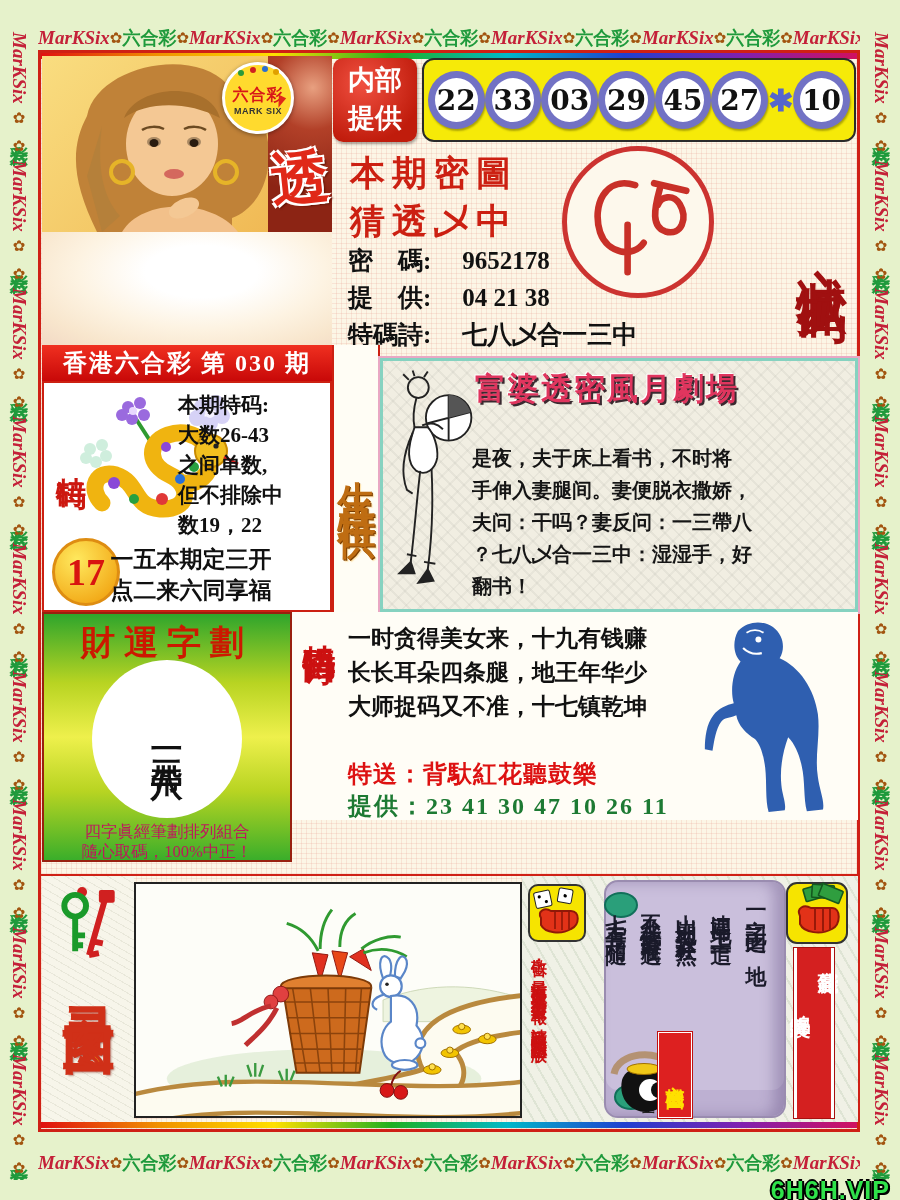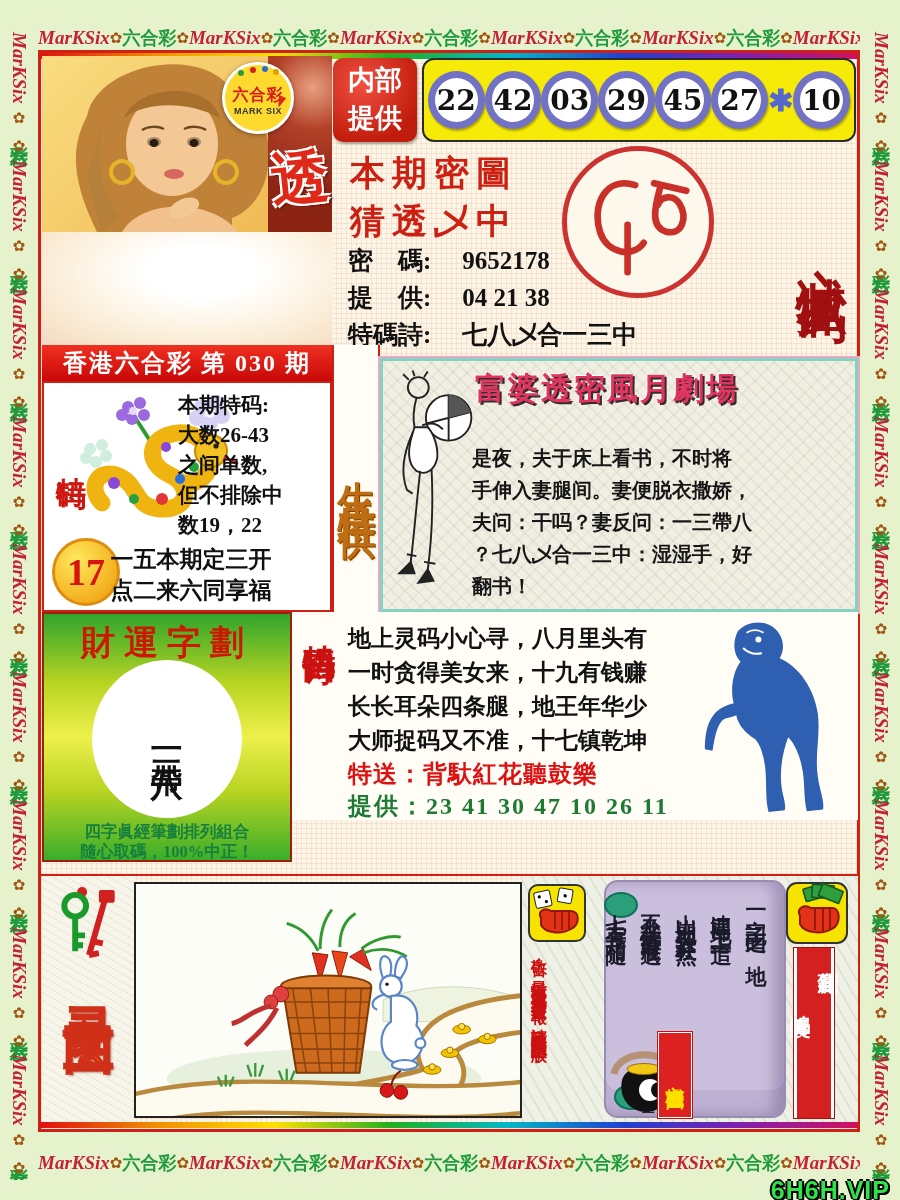--- a/index.html
+++ b/index.html
@@ -97,21 +97,21 @@
   .story{left:472px;top:442px;width:382px;font-size:20px;font-weight:bold;color:#151515;line-height:32px}
   .story div{white-space:nowrap}
 
   
   .fortune{left:42px;top:612px;width:250px;height:250px;border:2px solid #99200f;
     background:linear-gradient(180deg,#2fa52c 0%,#b8d422 28%,#eef04c 50%,#b8d422 72%,#3aae2a 100%)}
   .fortune-title{left:50px;top:620px;width:234px;text-align:center;font-size:34px;font-weight:bold;color:#cc1800;letter-spacing:9px}
   .fortune-ellipse{left:92px;top:660px;width:150px;height:158px;background:#fff;border-radius:50%;
     display:flex;align-items:center;justify-content:center}
   .fortune-ellipse .txt{font-size:32px;font-weight:bold;color:#111;letter-spacing:4px}
-  .fortune-foot{left:48px;top:822px;width:238px;text-align:center;font-size:16.5px;font-weight:bold;color:#15803d;line-height:20px}
+  .fortune-foot{left:48px;top:822px;width:238px;text-align:center;font-size:16.5px;font-weight:normal;color:#be185d;line-height:20px}
 
   
   .poemarea{left:292px;top:612px;width:566px;height:208px;background:#fffdf6}
   .poem-label{left:296px;top:618px;height:196px;font-size:33px;font-weight:bold;color:#cc1111;letter-spacing:4px}
   .poem-lines{left:348px;top:622px;font-size:23px;font-weight:bold;color:#111;line-height:34px}
   .poem-lines div{white-space:nowrap}
   .tesong{left:348px;top:758px;font-size:24px;font-weight:bold;color:#dd1111;letter-spacing:1px}
   .tigong{left:348px;top:790px;font-size:24px;font-weight:bold;color:#1d7a33;letter-spacing:2px}
   .monkey{left:686px;top:614px;z-index:1}
 
@@ -317,21 +317,21 @@
   <div class="abs badge-bolt"></div>
   <div class="abs bigchar">透</div>
   <div class="abs blurarea"></div>
 
   <div class="abs neibu">
     <div>内部</div>
     <div>提供</div>
   </div>
   <div class="abs ballsband">
     <div class="ball">22</div>
-    <div class="ball">42</div>
+    <div class="ball">33</div>
     <div class="ball">03</div>
     <div class="ball">29</div>
     <div class="ball">45</div>
     <div class="ball">27</div>
     <div class="star">✱</div>
     <div class="ball">10</div>
   </div>
 
   <div class="abs sec-title serif">本期密圖</div>
   <div class="abs sec-title2 serif">猜透乄中</div>
@@ -453,21 +453,20 @@
     <div class="txt serif vt">一三帶八</div>
   </div>
   <div class="abs fortune-foot serif">
     <div>四字眞經筆劃排列組合</div>
     <div>隨心取碼，100%中正！</div>
   </div>
 
   <div class="abs poemarea"></div>
   <div class="abs poem-label serif vt">特码诗曰：</div>
   <div class="abs poem-lines serif">
-    <div>地上灵码小心寻，八月里头有</div>
     <div>一时贪得美女来，十九有钱赚</div>
     <div>长长耳朵四条腿，地王年华少</div>
     <div>大师捉码又不准，十七镇乾坤</div>
   </div>
   <div class="abs tesong serif">特送：背馱紅花聽鼓樂</div>
   <div class="abs tigong serif">提供：23 41 30 47 10 26 11</div>
   <svg class="abs monkey" width="172" height="204" viewBox="0 0 200 240">
     <path fill="#2f5fb0" d="M60,20 C75,4 102,8 110,26 C114,34 114,44 109,52 C132,62 150,88 154,118 C157,143 150,168 154,192 C156,207 162,220 160,230 L141,232 C137,217 139,196 135,179 C132,165 127,153 119,145 C113,161 109,181 111,201 C112,213 117,223 115,231 L96,233 C92,219 94,199 92,181 C90,165 86,153 80,147 C70,141 60,131 58,119 C50,123 44,121 40,127 C34,135 32,149 30,161 L21,159 C21,145 23,129 31,119 C37,111 47,107 55,105 C51,91 53,70 63,56 C55,48 53,33 60,20 Z"></path>
     <circle cx="84" cy="30" r="3.5" fill="#fff"></circle>
     <path d="M66,40 C72,46 80,48 88,46" stroke="#fff" stroke-width="2.5" fill="none"></path>

